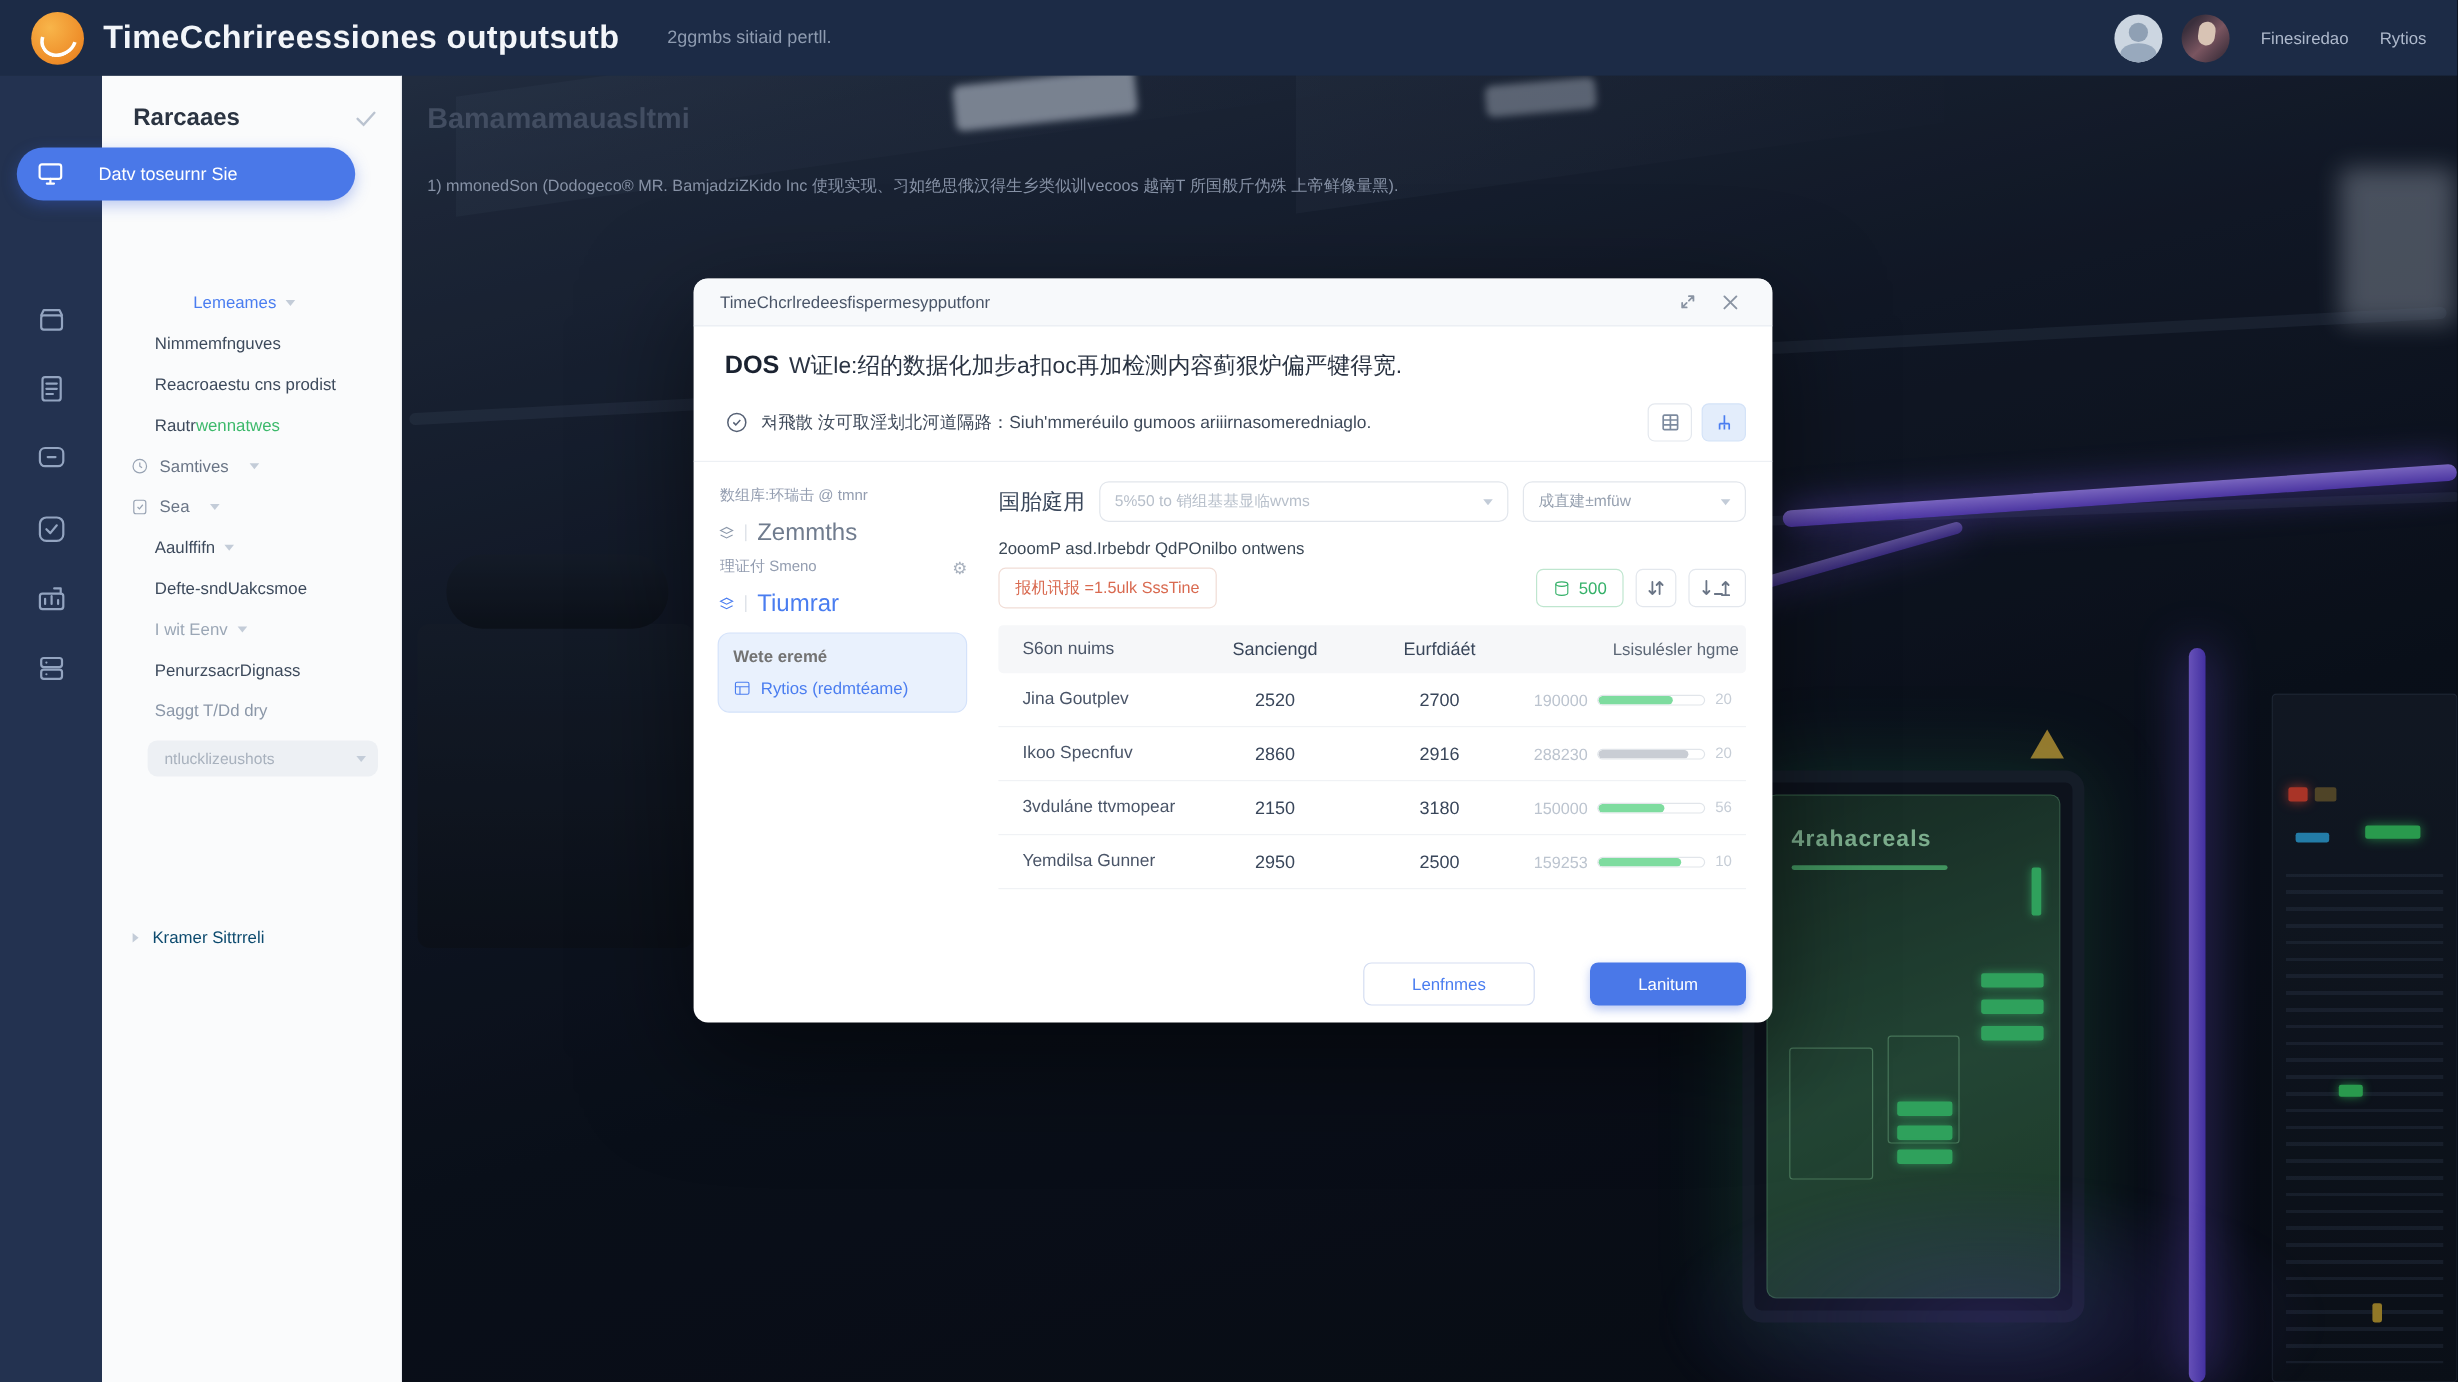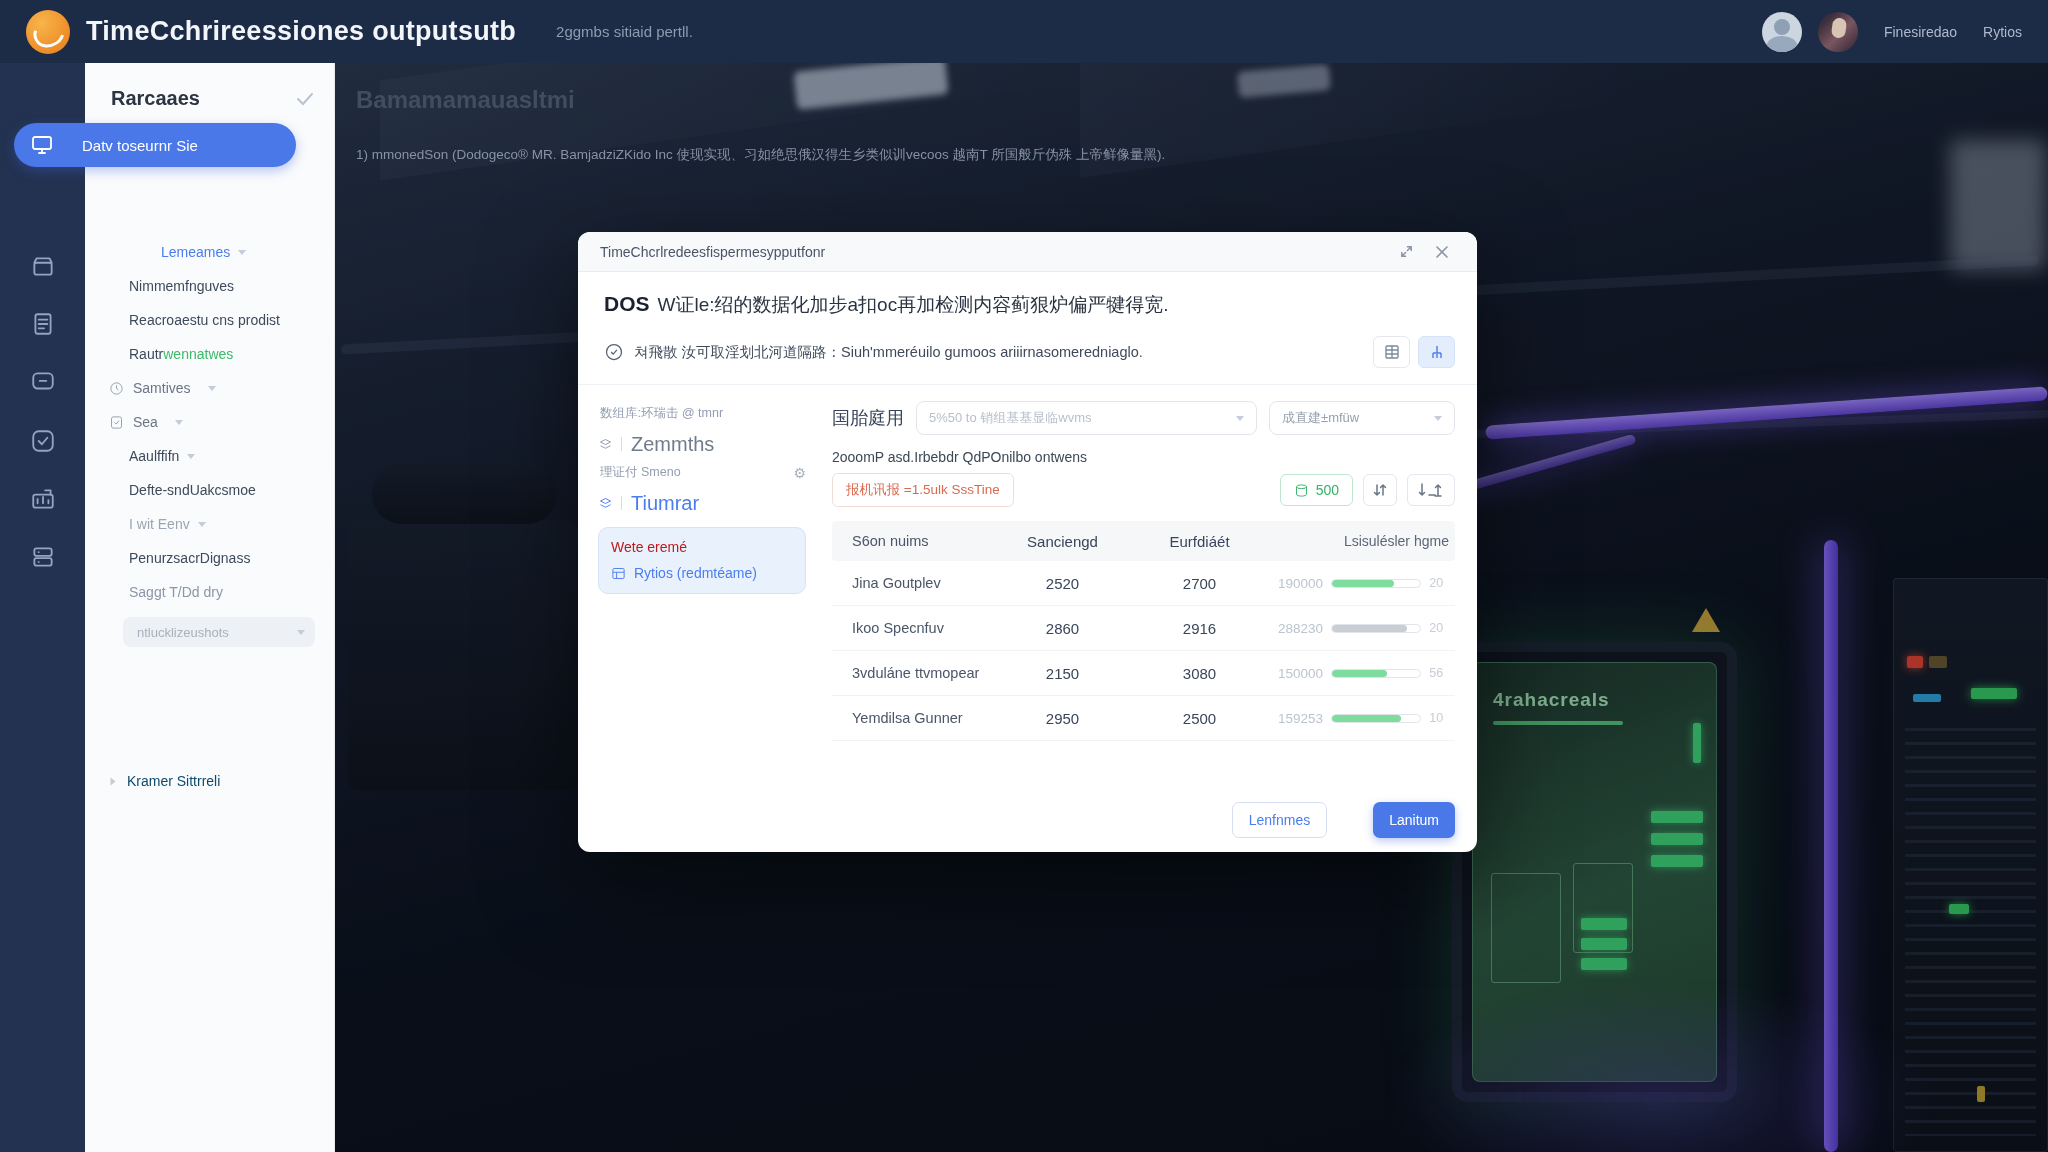--- a/index.html
+++ b/index.html
@@ -103,21 +103,21 @@
   .m-body { display:flex; padding:16px 22px 0 20px; gap:26px; flex:1; }
   .lp { width:208px; flex:0 0 auto; }
   .lp-label { font-size:12.5px; color:#939db0; margin:4px 0 8px 2px; display:flex; align-items:center; }
   .lp-label .gear { margin-left:auto; color:#a7b0bd; font-size:14px; }
   .lp-item { display:flex; align-items:center; height:28px; font-size:20px; color:#707c8e; margin-bottom:6px; }
   .lp-item svg { stroke:#8d99ab; fill:none; stroke-width:1.5; }
   .lp-item.blue { color:#4a7df0; }
   .lp-item.blue svg { stroke:#4a7df0; }
   .lp-item .sep { width:1px; height:14px; background:#d8dde4; margin:0 9px 0 8px; }
   .lp-card { margin-top:10px; background:#e9f1fd; border:1px solid #d4e2fa; border-radius:10px; padding:11px 12px 12px; }
-  .lp-card .t { font-size:14px; color:#b91c1c; margin-bottom:10px; }
+  .lp-card .t { font-size:14px; color:#737373; margin-bottom:10px;font-weight:bold; }
   .lp-card .s { display:flex; align-items:center; gap:8px; font-size:14px; color:#4a7df0; }
   .lp-card .s svg { stroke:#4a7df0; fill:none; stroke-width:1.5; }
   .rp { flex:1; display:flex; flex-direction:column; }
   .f-row1 { display:flex; align-items:center; gap:12px; }
   .f-label { font-size:18px; color:#39465a; white-space:nowrap; }
   .selbox { height:34px; border:1px solid #e2e6ec; border-radius:8px; display:flex; align-items:center; padding:0 12px; background:#fff; }
   .selbox .val { flex:1; font-size:13px; color:#b7bfca; white-space:nowrap; overflow:hidden; }
   .selbox.s1 { flex:1; }
   .selbox.s2 { width:186px; flex:0 0 auto; }
   .selbox.s2 .val { color:#97a1b0; }
@@ -136,21 +136,21 @@
   .td { padding:0 10px; }
   .c-name { width:26%; font-size:14.5px; color:#4a5568; padding-left:20px; }
   .c-v { width:22%; text-align:center; font-size:15px; color:#39465a; }
   .c-bar { width:30%; display:flex; align-items:center; justify-content:flex-end; gap:8px; padding-right:6px; }
   .thead .c-bar { font-size:14px; color:#5c6776; }
   .qnum { font-size:13.5px; color:#bcc4cf; }
   .bar { width:92px; height:9px; border:1px solid #e1e5ea; border-radius:5px; background:#fff; overflow:hidden; }
   .bar i { display:block; height:100%; border-radius:5px; }
   .blabel { font-size:12.5px; color:#c6cdd6; width:20px; }
   .m-footer { height:64px; display:flex; align-items:center; justify-content:flex-end; padding-right:22px; gap:14px; flex:0 0 auto; }
-  .btn { height:36px; border-radius:7px; font-size:14px; display:flex; align-items:center; justify-content:center; padding:0 16px; }
+  .btn { height:36px; border-radius:7px; font-size:14px; display:flex; align-items:center; justify-content:center; padding:0 40px; }
   .btn.outline { border:1px solid #d5def2; color:#4a7df0; background:#fff; }
   .btn.primary { background:#4a78e8; color:#fff; border:none; box-shadow:0 3px 8px rgba(60,100,220,.35);margin-left:32px; }
 </style>
 </head>
 <body>
 
 <div class="canvas">
 
   <div class="scene">
     <div class="beam" style="left:380px;top:30px;width:720px;height:100px;opacity:.5"></div>
@@ -465,21 +465,21 @@
               <span class="bar">
                   <i style="width: 85%; background: rgb(201, 205, 212);"></i>
                 </span>
               <span class="blabel">20</span>
             </div>
           </div>
 
           <div class="trow">
             <div class="td c-name">3vduláne ttvmopear</div>
             <div class="td c-v">2150</div>
-            <div class="td c-v">3080</div>
+            <div class="td c-v">3180</div>
             <div class="td c-bar">
               <span class="qnum">150000</span>
               <span class="bar">
                   <i style="width: 62%; background: rgb(126, 220, 159);"></i>
                 </span>
               <span class="blabel">56</span>
             </div>
           </div>
 
           <div class="trow">

